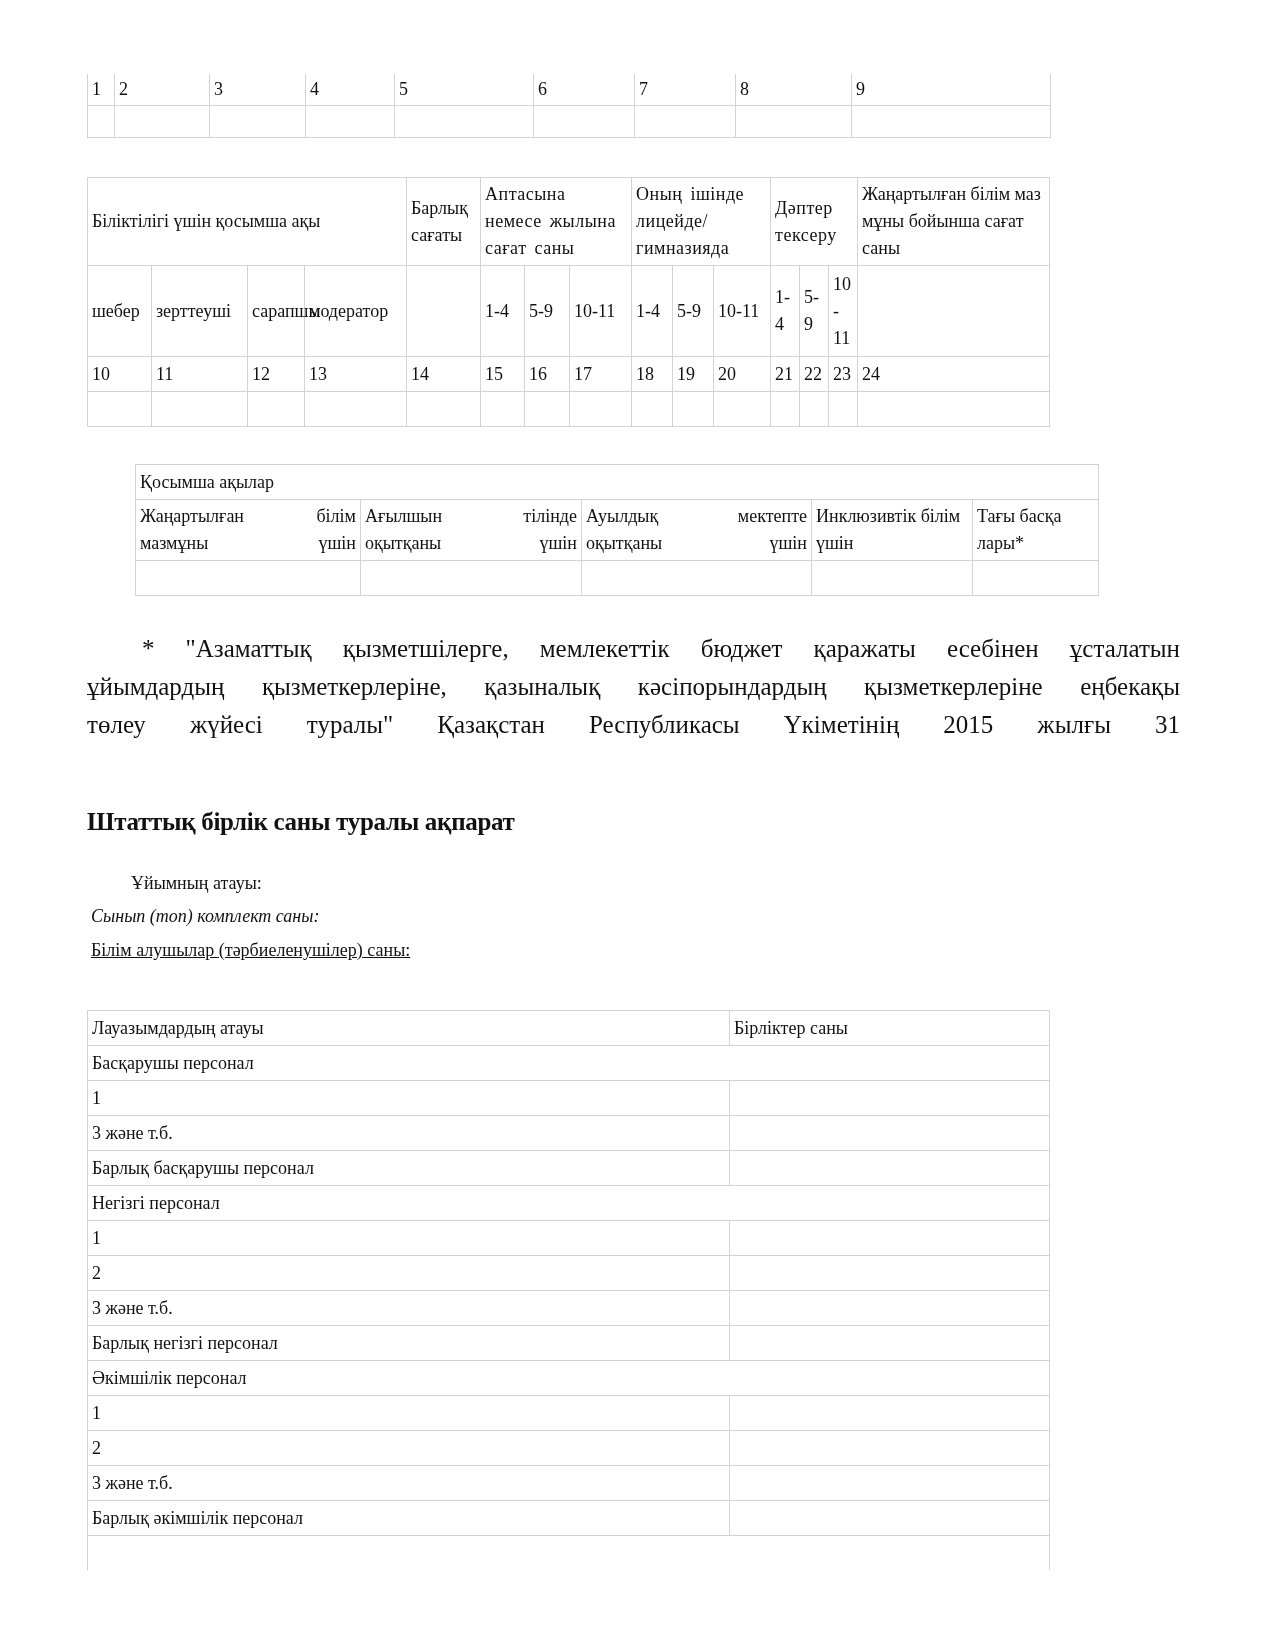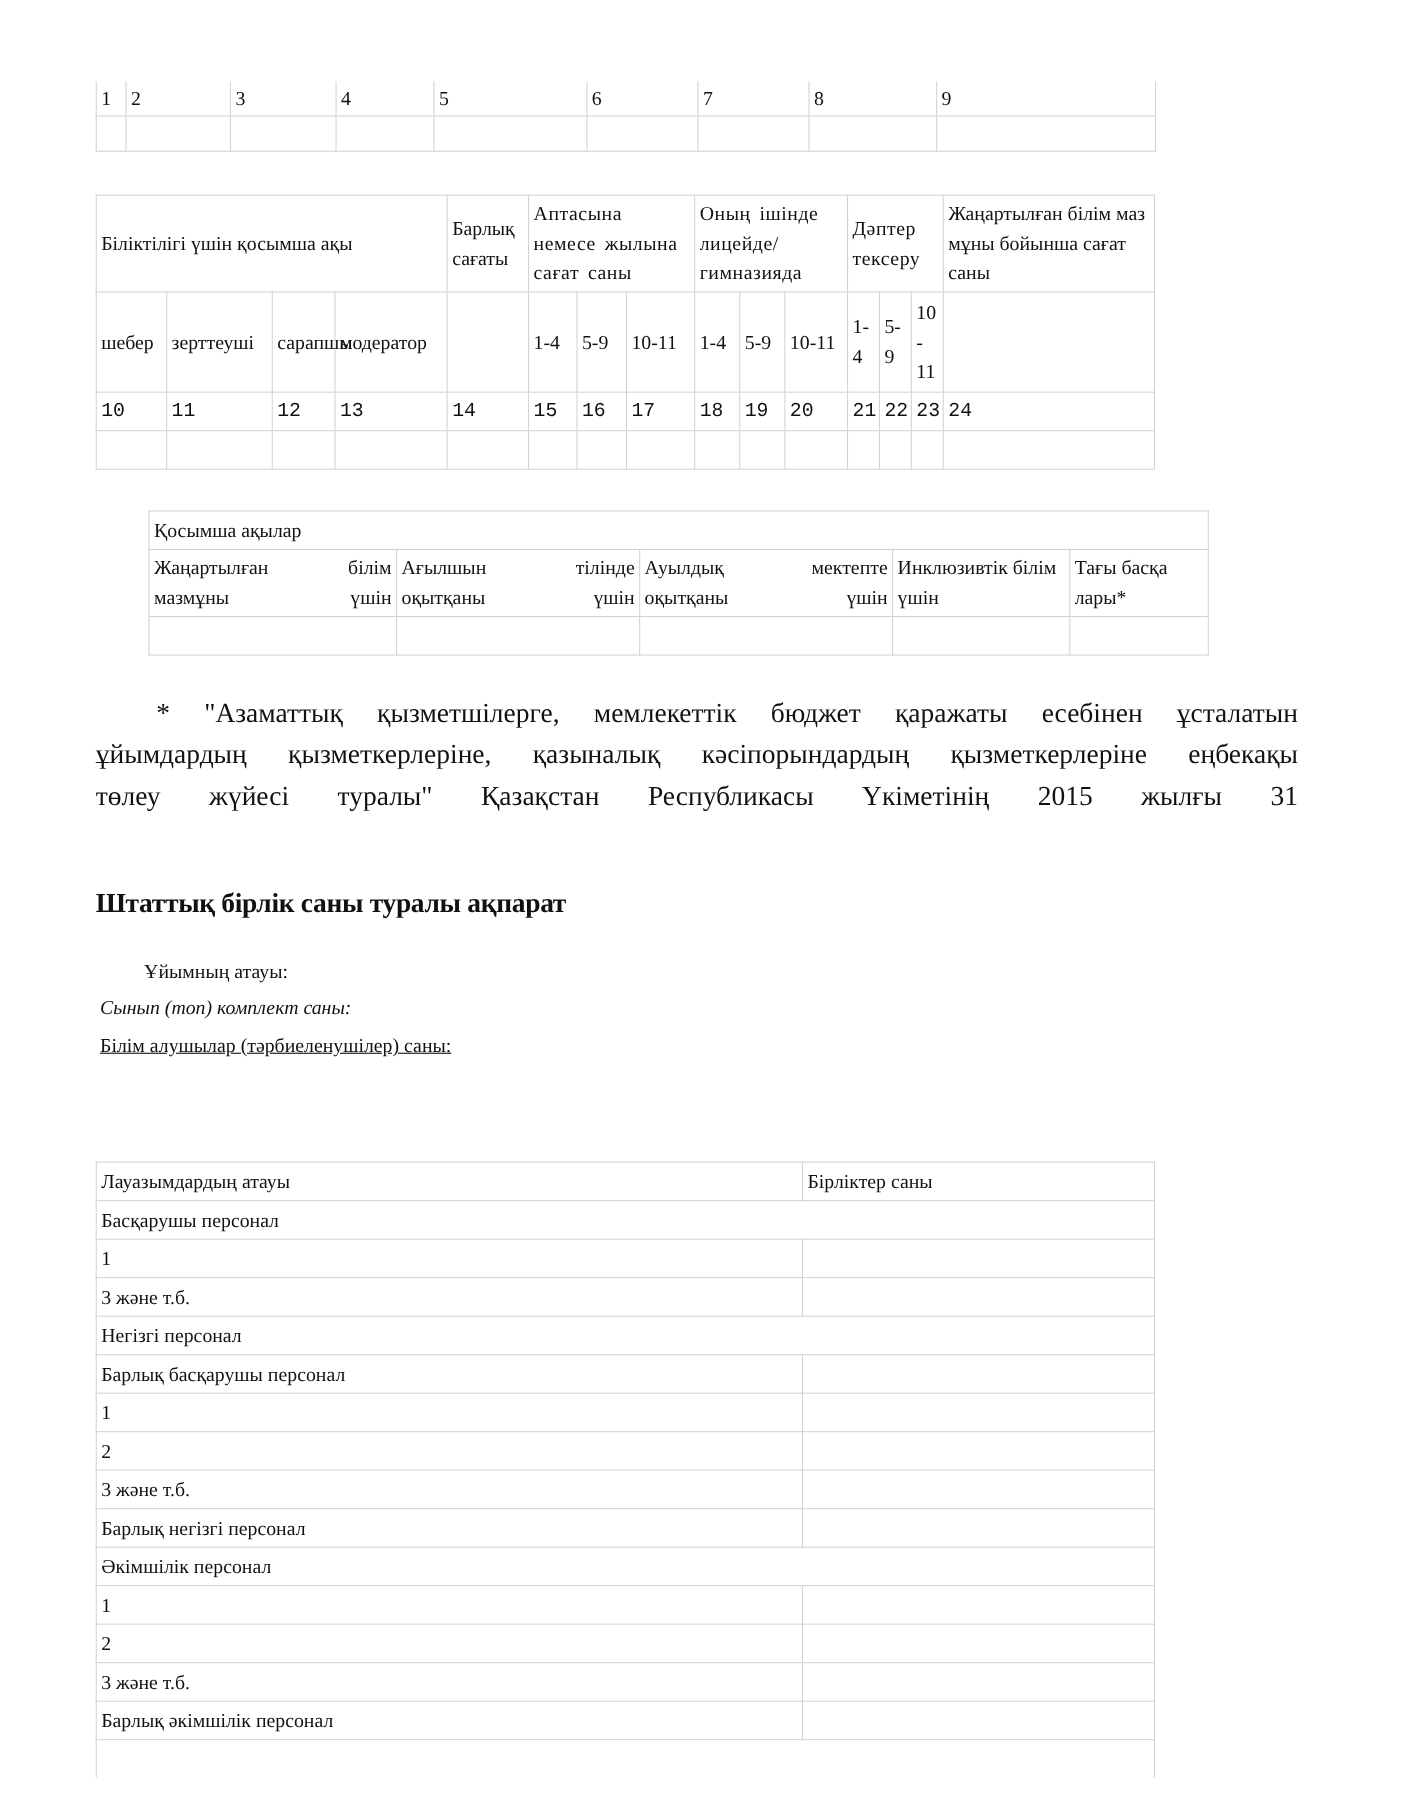--- a/index.html
+++ b/index.html
@@ -7,38 +7,38 @@
          font-family: "Liberation Serif", "DejaVu Serif", serif; color: #111; }
   table { border-collapse: collapse; position: absolute; left: 87px; width: 963px; table-layout: fixed; }
   td { border: 1px solid #d4d4d4; padding: 2px 4px; font-size: 18px; line-height: 27px; vertical-align: middle; text-align: left; }
   .t1 { top: 74px; }
   .t1 td { height: 27px; }
   .t1 .no-top { border-top: none; }
   .t2 { top: 177px; }
   .t2 td { font-size: 18px; }
   .t2 .h1 td { height: 83px; }
   .t2 .h2 td { height: 86px; }
-  .t2 .h3 td, .t2 .h4 td { height: 30px; font-family: Liberation Mono, monospace; }
+  .t2 .h3 td, .t2 .h4 td { height: 30px; }
   .spaced { letter-spacing: 0.5px; word-spacing: 3px; }
   .t3 { top: 464px; margin-left: 48px; }
   .t3 td { font-size: 18px; }
   .t3 .r1 td { height: 30px; }
   .t3 .r2 td { height: 56px; }
   .t3 .r3 td, .t3 .r4 td { height: 30px; }
   .justify { text-align: justify; text-align-last: justify; }
   .footnote { position: absolute; left: 87px; top: 630px; width: 1093px; font-size: 25px; line-height: 38px;
               text-align: justify; }
   .footnote .indent { display: inline-block; width: 55px; }
   .footnote .last { text-align: left; }
   .section-title { position: absolute; left: 87px; top: 808px; font-size: 25px; font-weight: bold; margin: 0; letter-spacing: -0.3px; }
   .info { position: absolute; left: 91px; font-size: 18px; }
   .info1 { top: 873px; margin-left: 40px; }
   .info2 { top: 906px; font-style: italic; }
   .info3 { top: 940px; text-decoration: underline; }
-  .t4 { top: 1056px; padding-left: 32px; }
+  .t4 { top: 1010px; padding-left: 32px; }
   .t4 td { height: 30px; font-size: 18px; }
   .t4 col.c1 { width: 642px; }
   .t4 .open-bottom { border-bottom: none; }
 </style>
 </head>
 <body>
 
 <table class="t1">
   <colgroup>
     <col style="width:27px">
@@ -221,27 +221,27 @@
   </tr>
   <tr>
     <td>1</td>
     <td></td>
   </tr>
   <tr>
     <td>3 және т.б.</td>
     <td></td>
   </tr>
   <tr>
+    <td>Барлық басқарушы персонал</td>
+    <td></td>
+  </tr>
+
+  <tr>
     <td colspan="2">Негізгі персонал</td>
   </tr>
-
-  <tr>
-    <td>Барлық басқарушы персонал</td>
-    <td></td>
-  </tr>
   <tr>
     <td>1</td>
     <td></td>
   </tr>
   <tr>
     <td>2</td>
     <td></td>
   </tr>
   <tr>
     <td>3 және т.б.</td>

